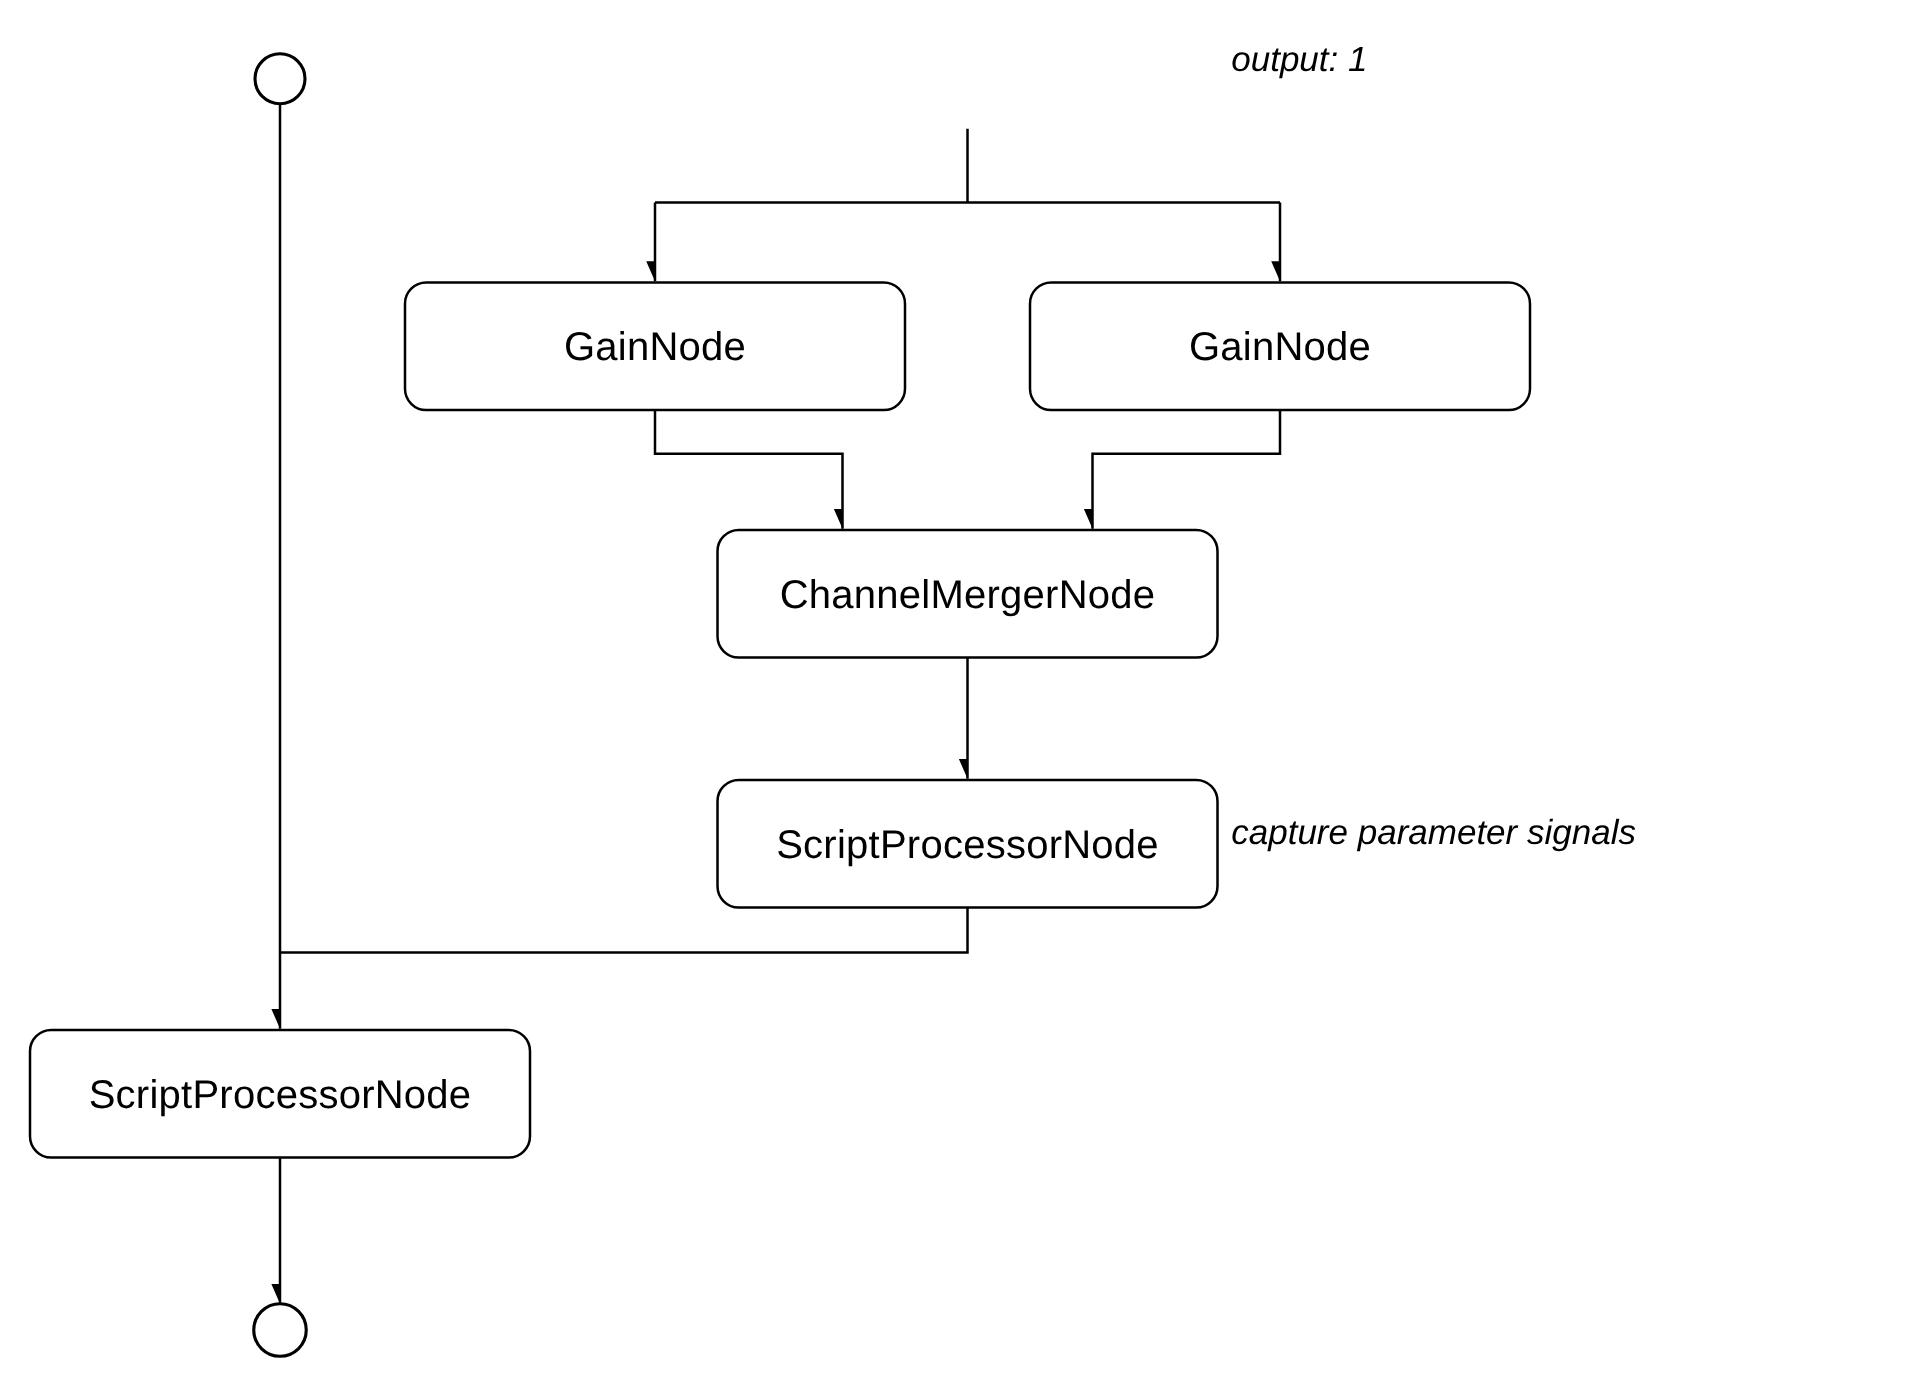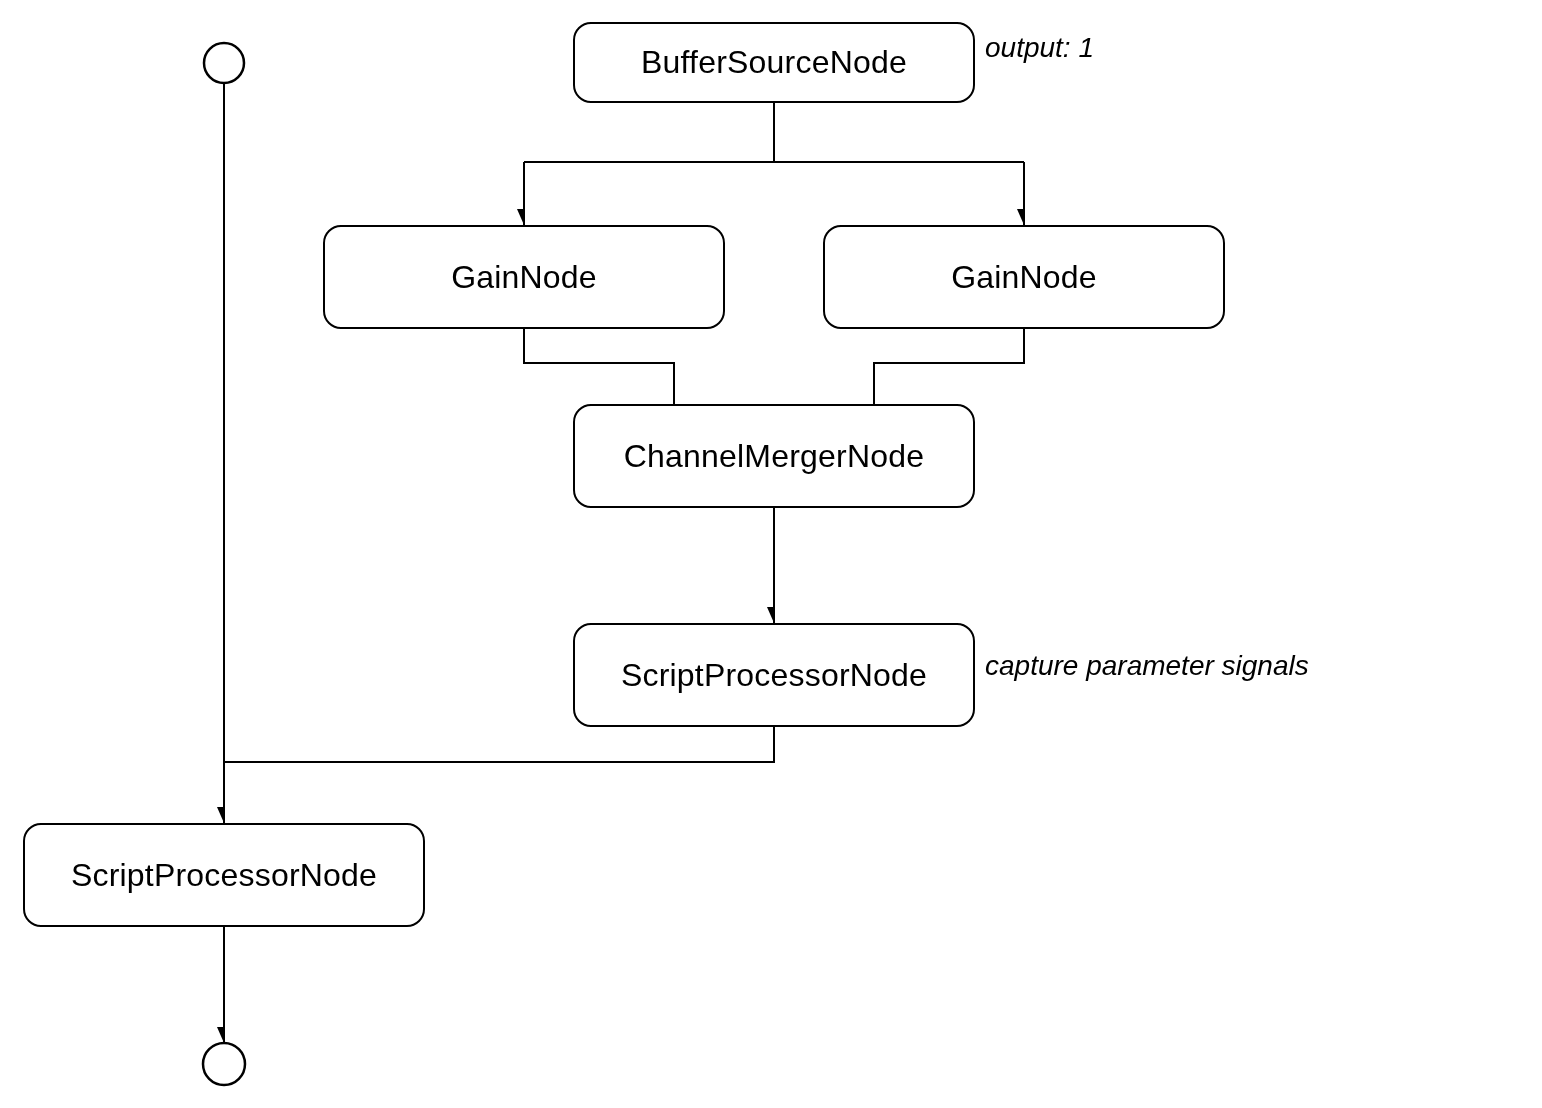--- a/index.html
+++ b/index.html
@@ -33,21 +33,21 @@
     background: #ffffff;
     display: flex;
     align-items: center;
     justify-content: center;
     font-size: 32px;
     letter-spacing: 0.2px;
   }
   #n-buffer  { left: 573px; top: 22px; height: 81px; }
   #n-gain-l  { left: 323px; top: 225px; }
   #n-gain-r  { left: 823px; top: 225px; }
-  #n-merger  { left: 573px; top: 404px; }
+  #n-merger  { left: 573px; top: 423px; }
   #n-spn-mid { left: 573px; top: 623px; }
   #n-spn-out { left: 23px;  top: 823px; }
   .annotation {
     position: absolute;
     font-size: 28px;
     font-style: italic;
     white-space: nowrap;
   }
   #anno-output  { left: 985px;  top: 32px; }
   #anno-export  { left: 1235px; top: 251px; }
@@ -77,23 +77,20 @@
 
     <path d="M774 503 V623" fill="none" stroke="#000000" stroke-width="2" marker-end="url(#arrow)"></path>
 
     <path d="M774 703 V762 H224" fill="none" stroke="#000000" stroke-width="2"></path>
 
     <path d="M224 83 V823" fill="none" stroke="#000000" stroke-width="2" marker-end="url(#arrow)"></path>
 
     <path d="M224 903 V1043" fill="none" stroke="#000000" stroke-width="2" marker-end="url(#arrow)"></path>
   </svg>
 
-  <div class="node" id="n-buffer">
-    <span>BufferSourceNode</span>
-  </div>
 
   <div class="node" id="n-gain-l">
     <span>GainNode</span>
   </div>
 
   <div class="node" id="n-gain-r">
     <span>GainNode</span>
   </div>
 
   <div class="node" id="n-merger">

